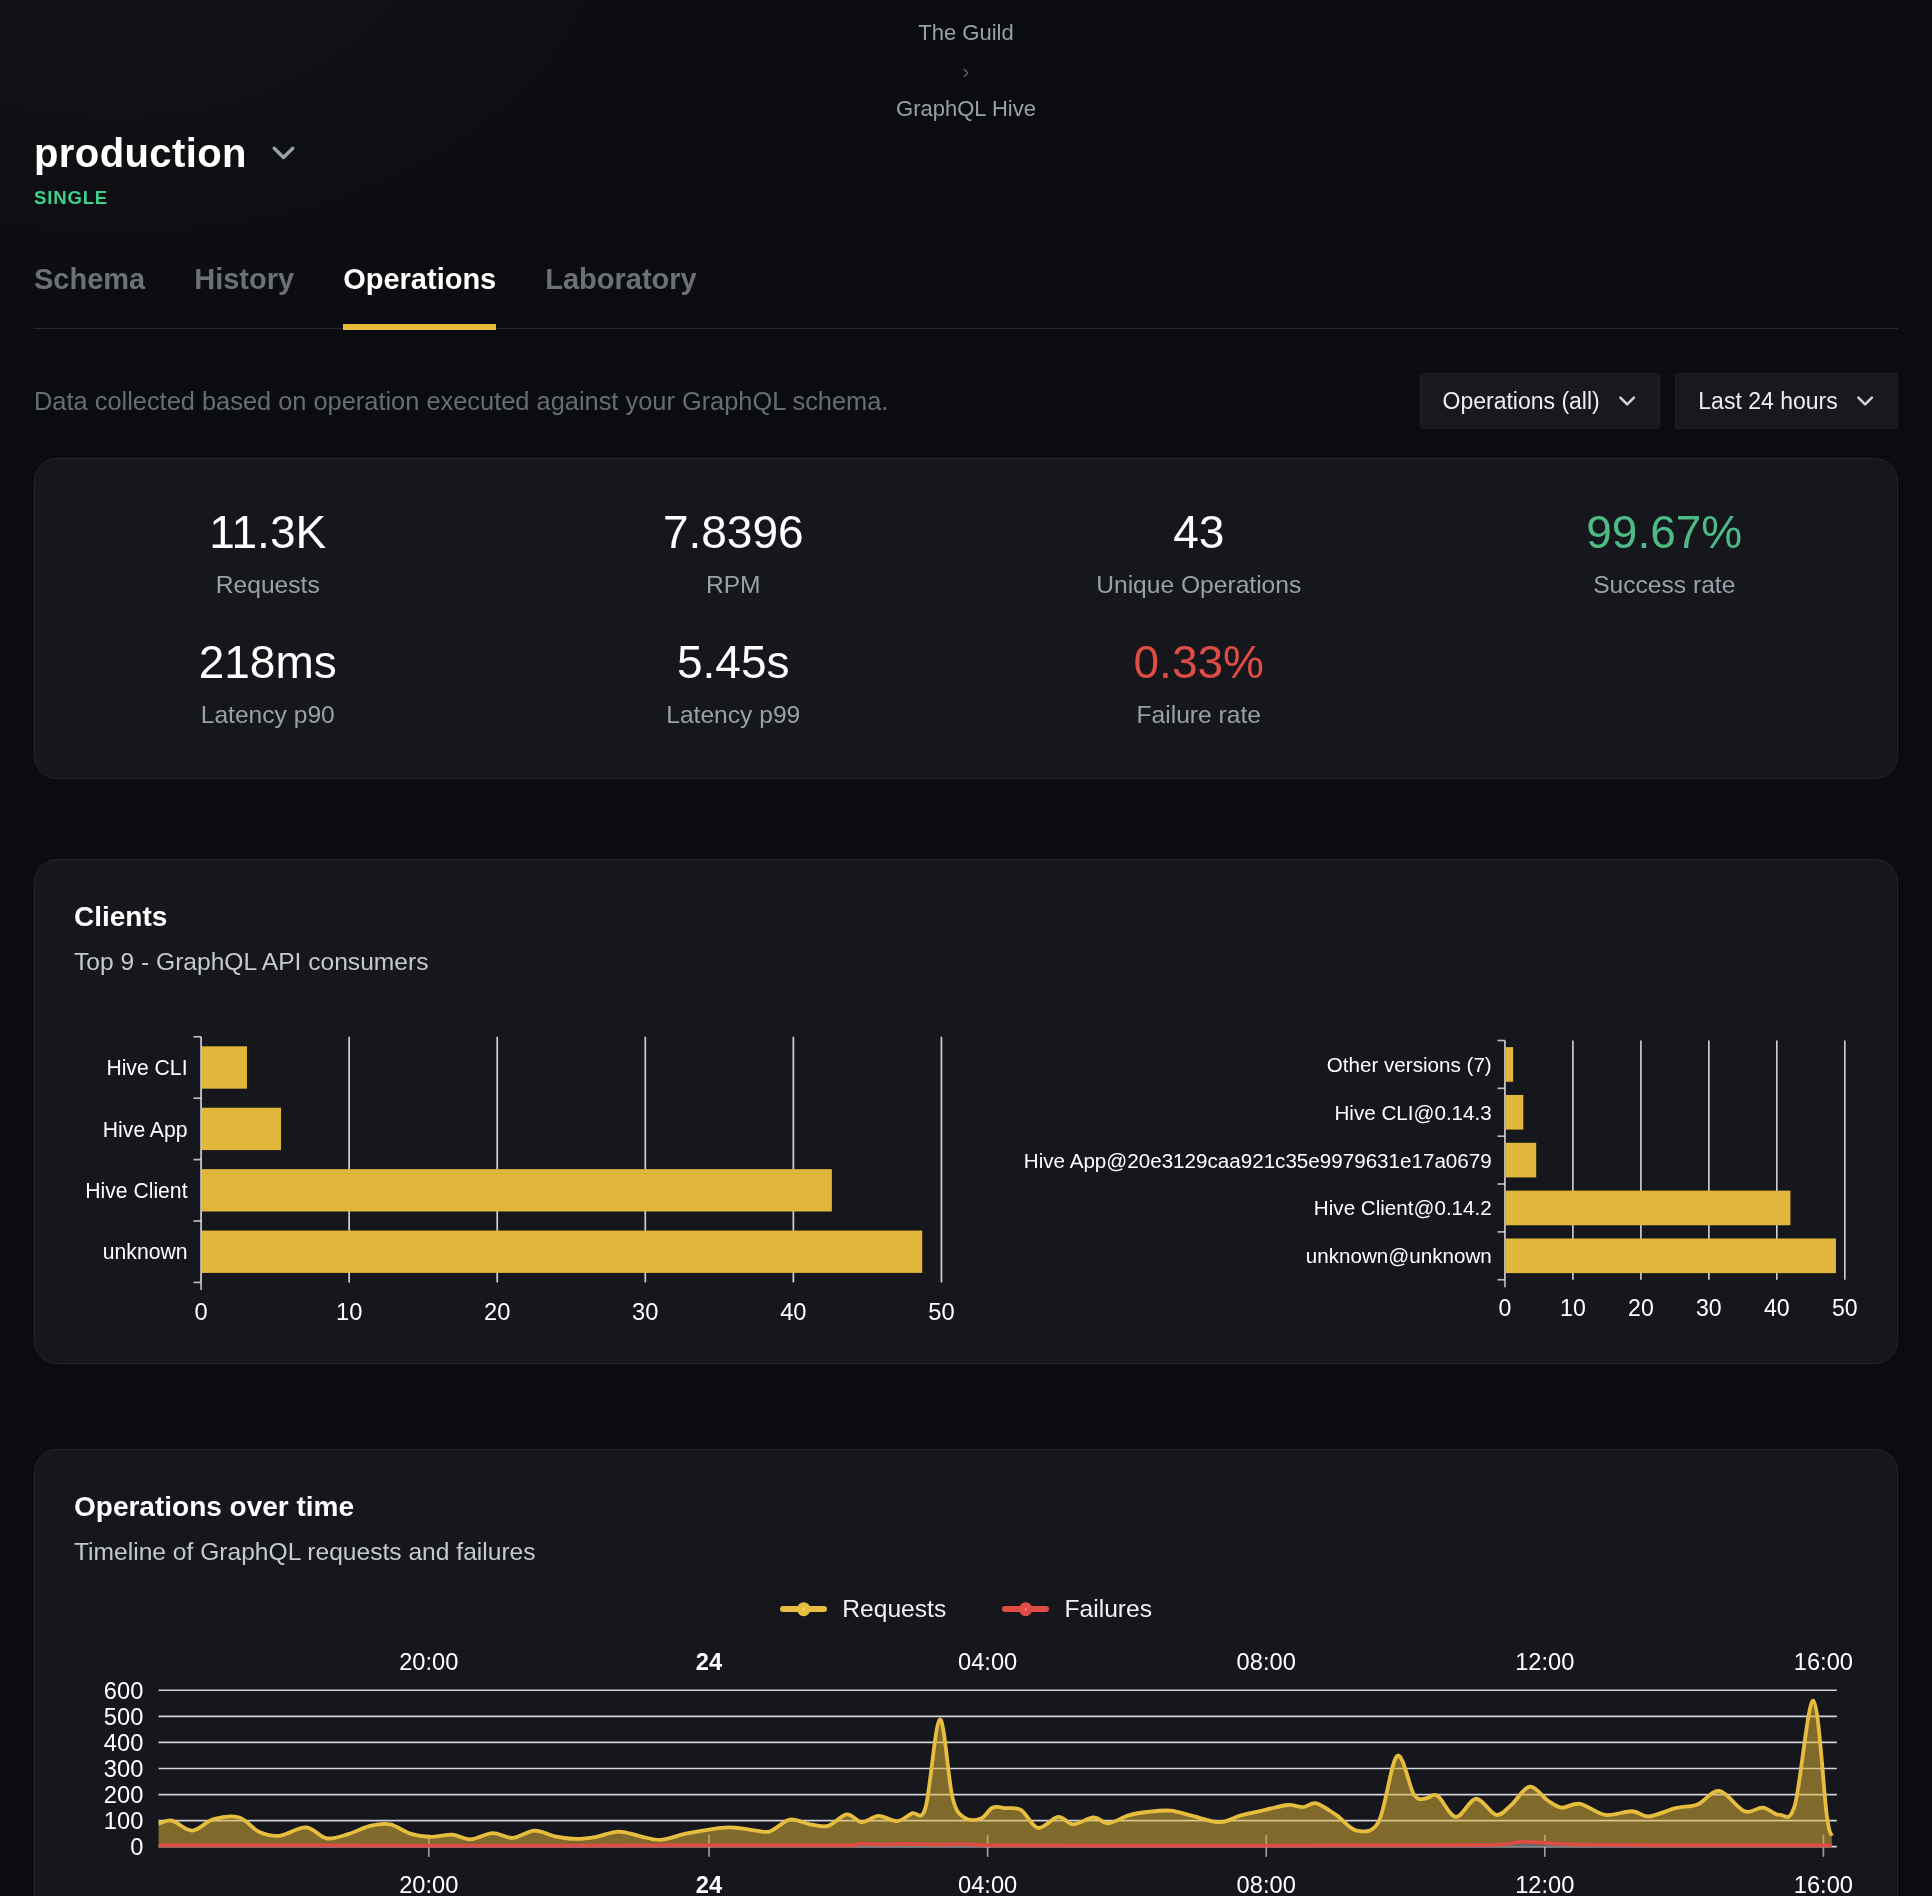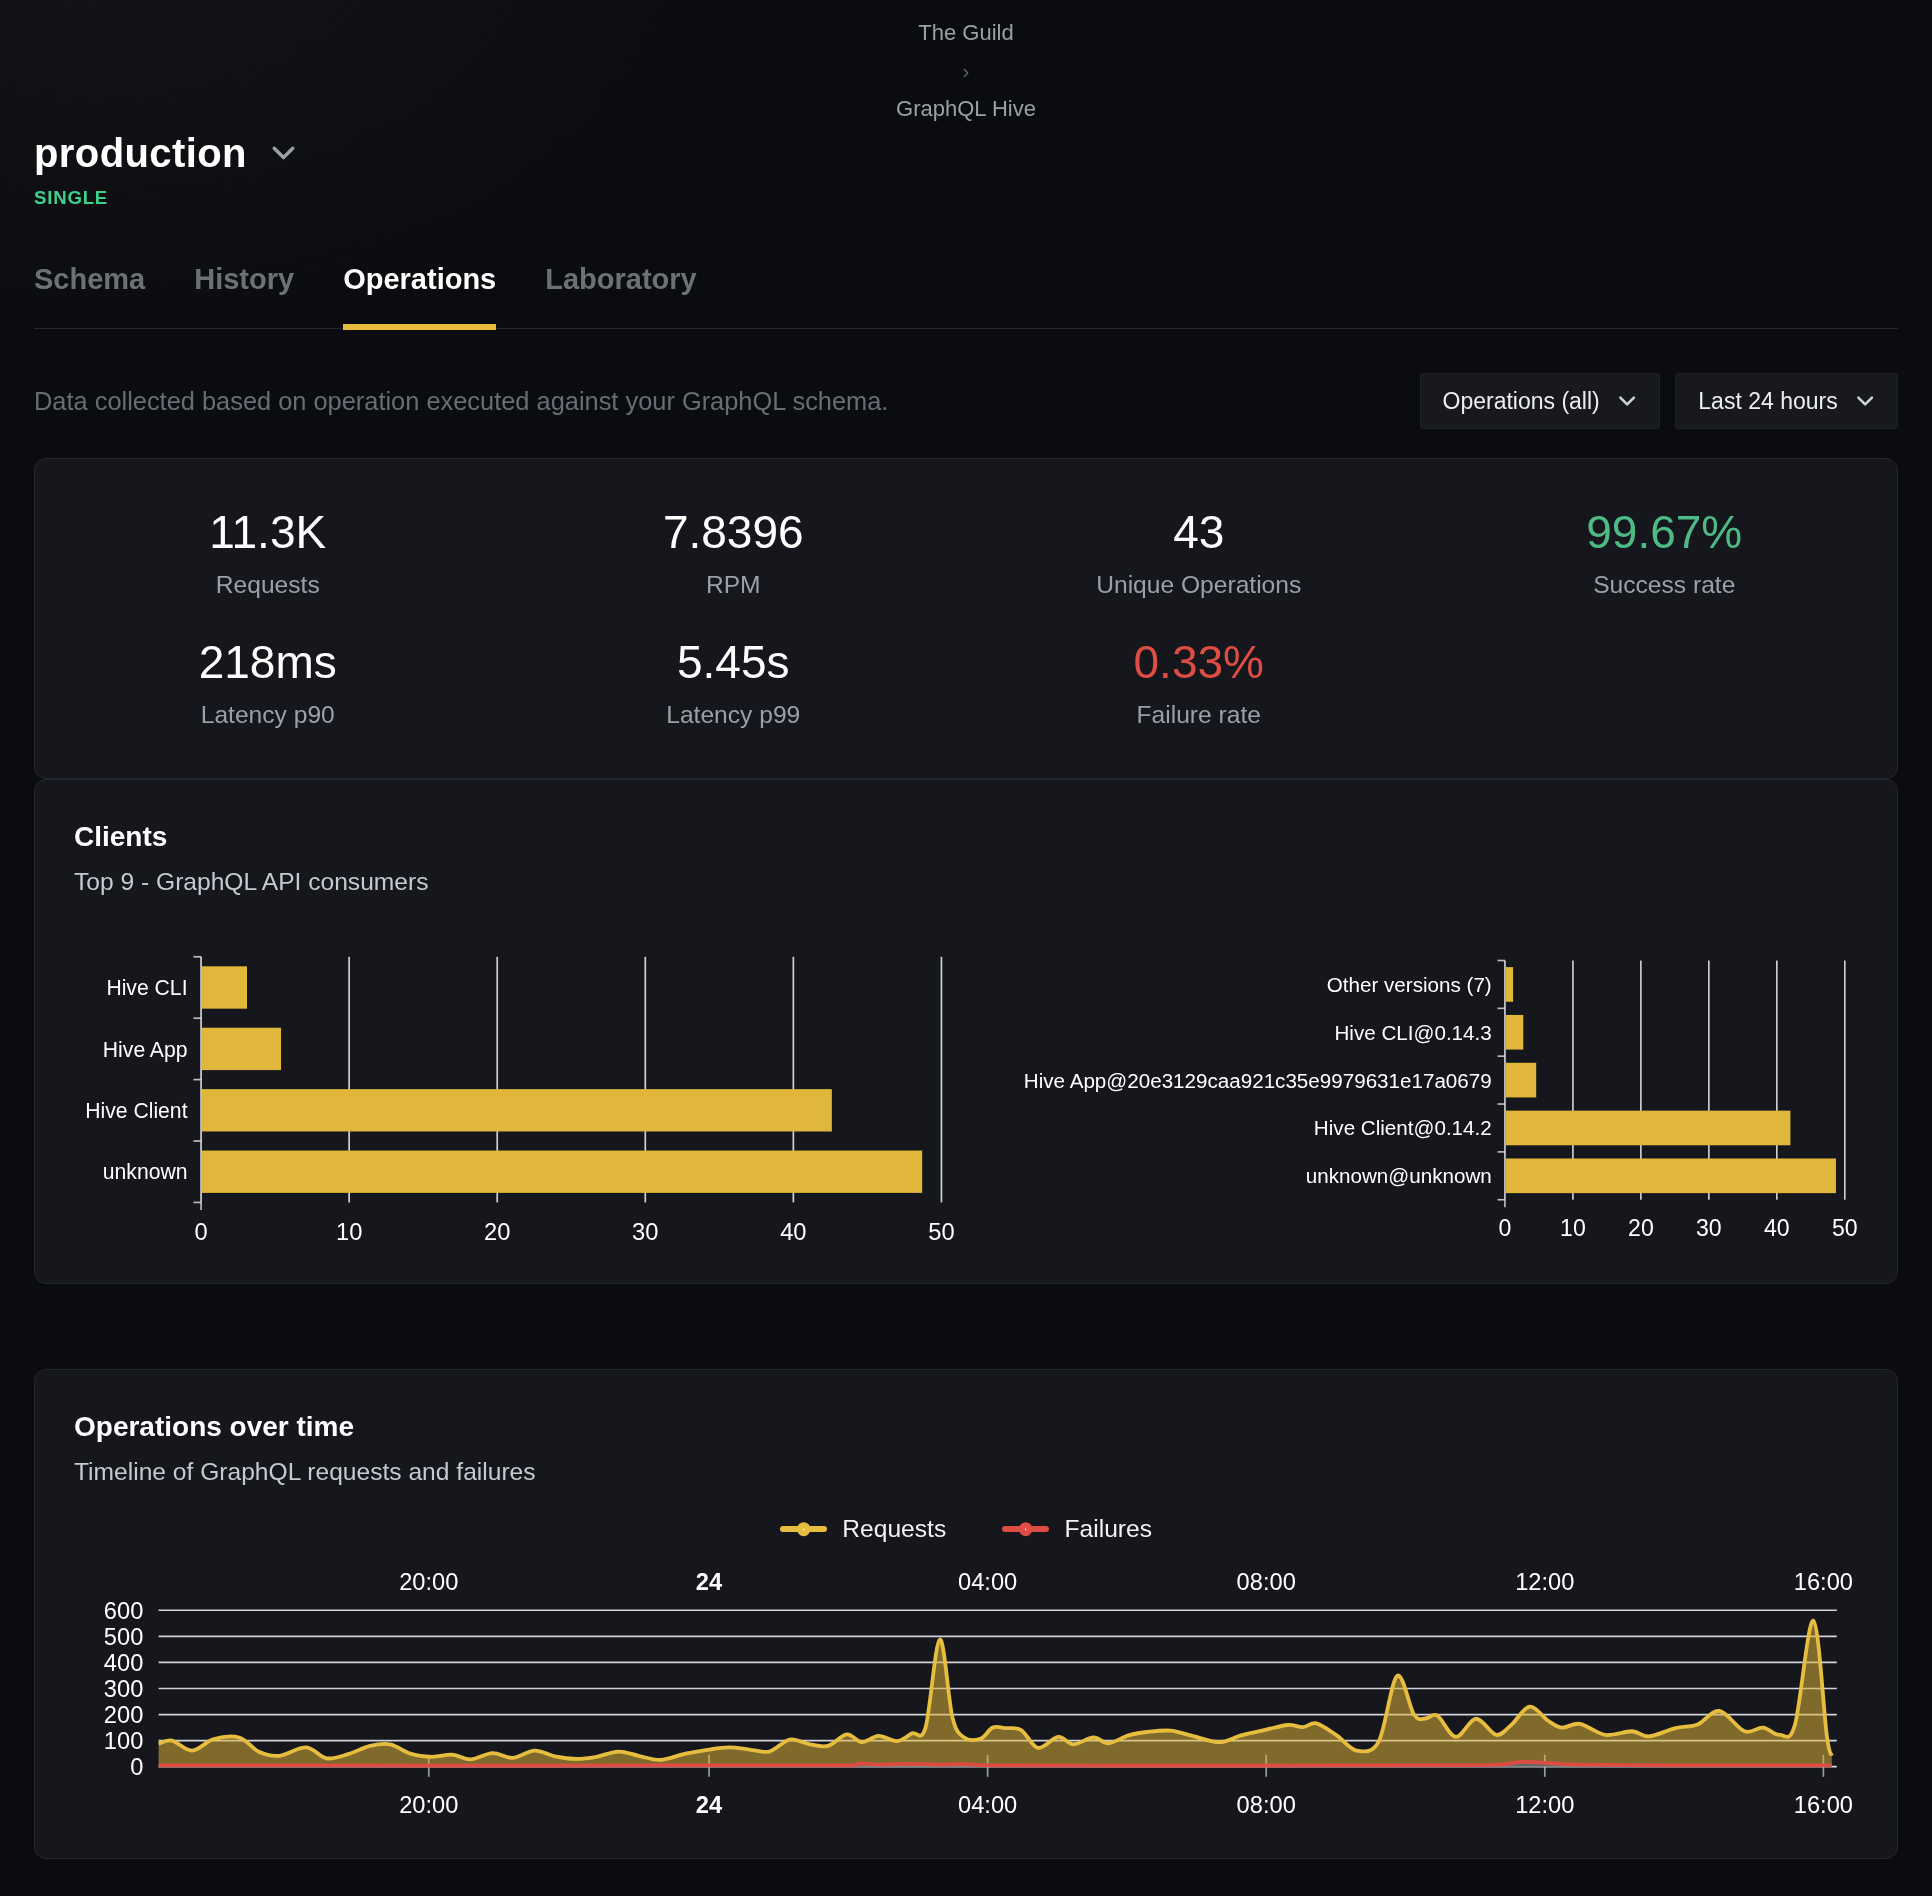--- a/index.html
+++ b/index.html
@@ -26,30 +26,30 @@
   .tab.active { color: #fff; }
   .tab.active::after { content: ""; position: absolute; left: 0; right: 0; bottom: -1.7px; height: 6px; background: #e7bb3c; }
 
   
   .controls { display: flex; align-items: center; margin-top: 44px; }
   .controls-desc { flex: 1; font-size: 25.4px; color: #686d75; }
   .filter-btns { display: flex; gap: 15.3px; }
   .filter-btn { display: flex; align-items: center; gap: 17px; background: #17191f; border-radius: 3px;
     padding: 13.6px 22px; font-size: 23px; color: #eceef1; cursor: pointer; border: 0.8px solid #1d2026; }
 
-  .card { background: #15171c; border: 0.8px solid #23262c; border-radius: 12px; }
+  .card { background: #15171c; border: 0.8px solid #23262c; border-radius: 23px; }
 
   
   .stats-card { margin-top: 29px; padding: 46px 0 49px; display: grid; grid-template-columns: repeat(4,1fr); row-gap: 36px; }
   .stat { text-align: center; }
   .stat-value { font-size: 46px; color: var(--c, #fff); }
   .stat-label { margin-top: 12px; font-size: 24.6px; color: #9ba0a8; }
 
   
-  .section-card { padding: 41px 39px 34px; }
+  .section-card { margin-top: 80px; padding: 41px 39px 34px; }
   .ops-card { margin-top: 85px; }
   .card-title { font-size: 28px; font-weight: 700; }
   .card-sub { margin-top: 15.3px; font-size: 24.6px; color: #c6c9cf; }
   .charts-row { display: flex; gap: 22px; margin-top: 54px; }
   .charts-row svg { flex: 1; min-width: 0; }
   svg { font-family: "Liberation Sans", sans-serif; }
 
   
   .legend { display: flex; justify-content: center; gap: 56px; margin-top: 29px; }
   .legend-item { display: flex; align-items: center; gap: 15.3px; font-size: 24.6px; color: #f2f3f5; }

